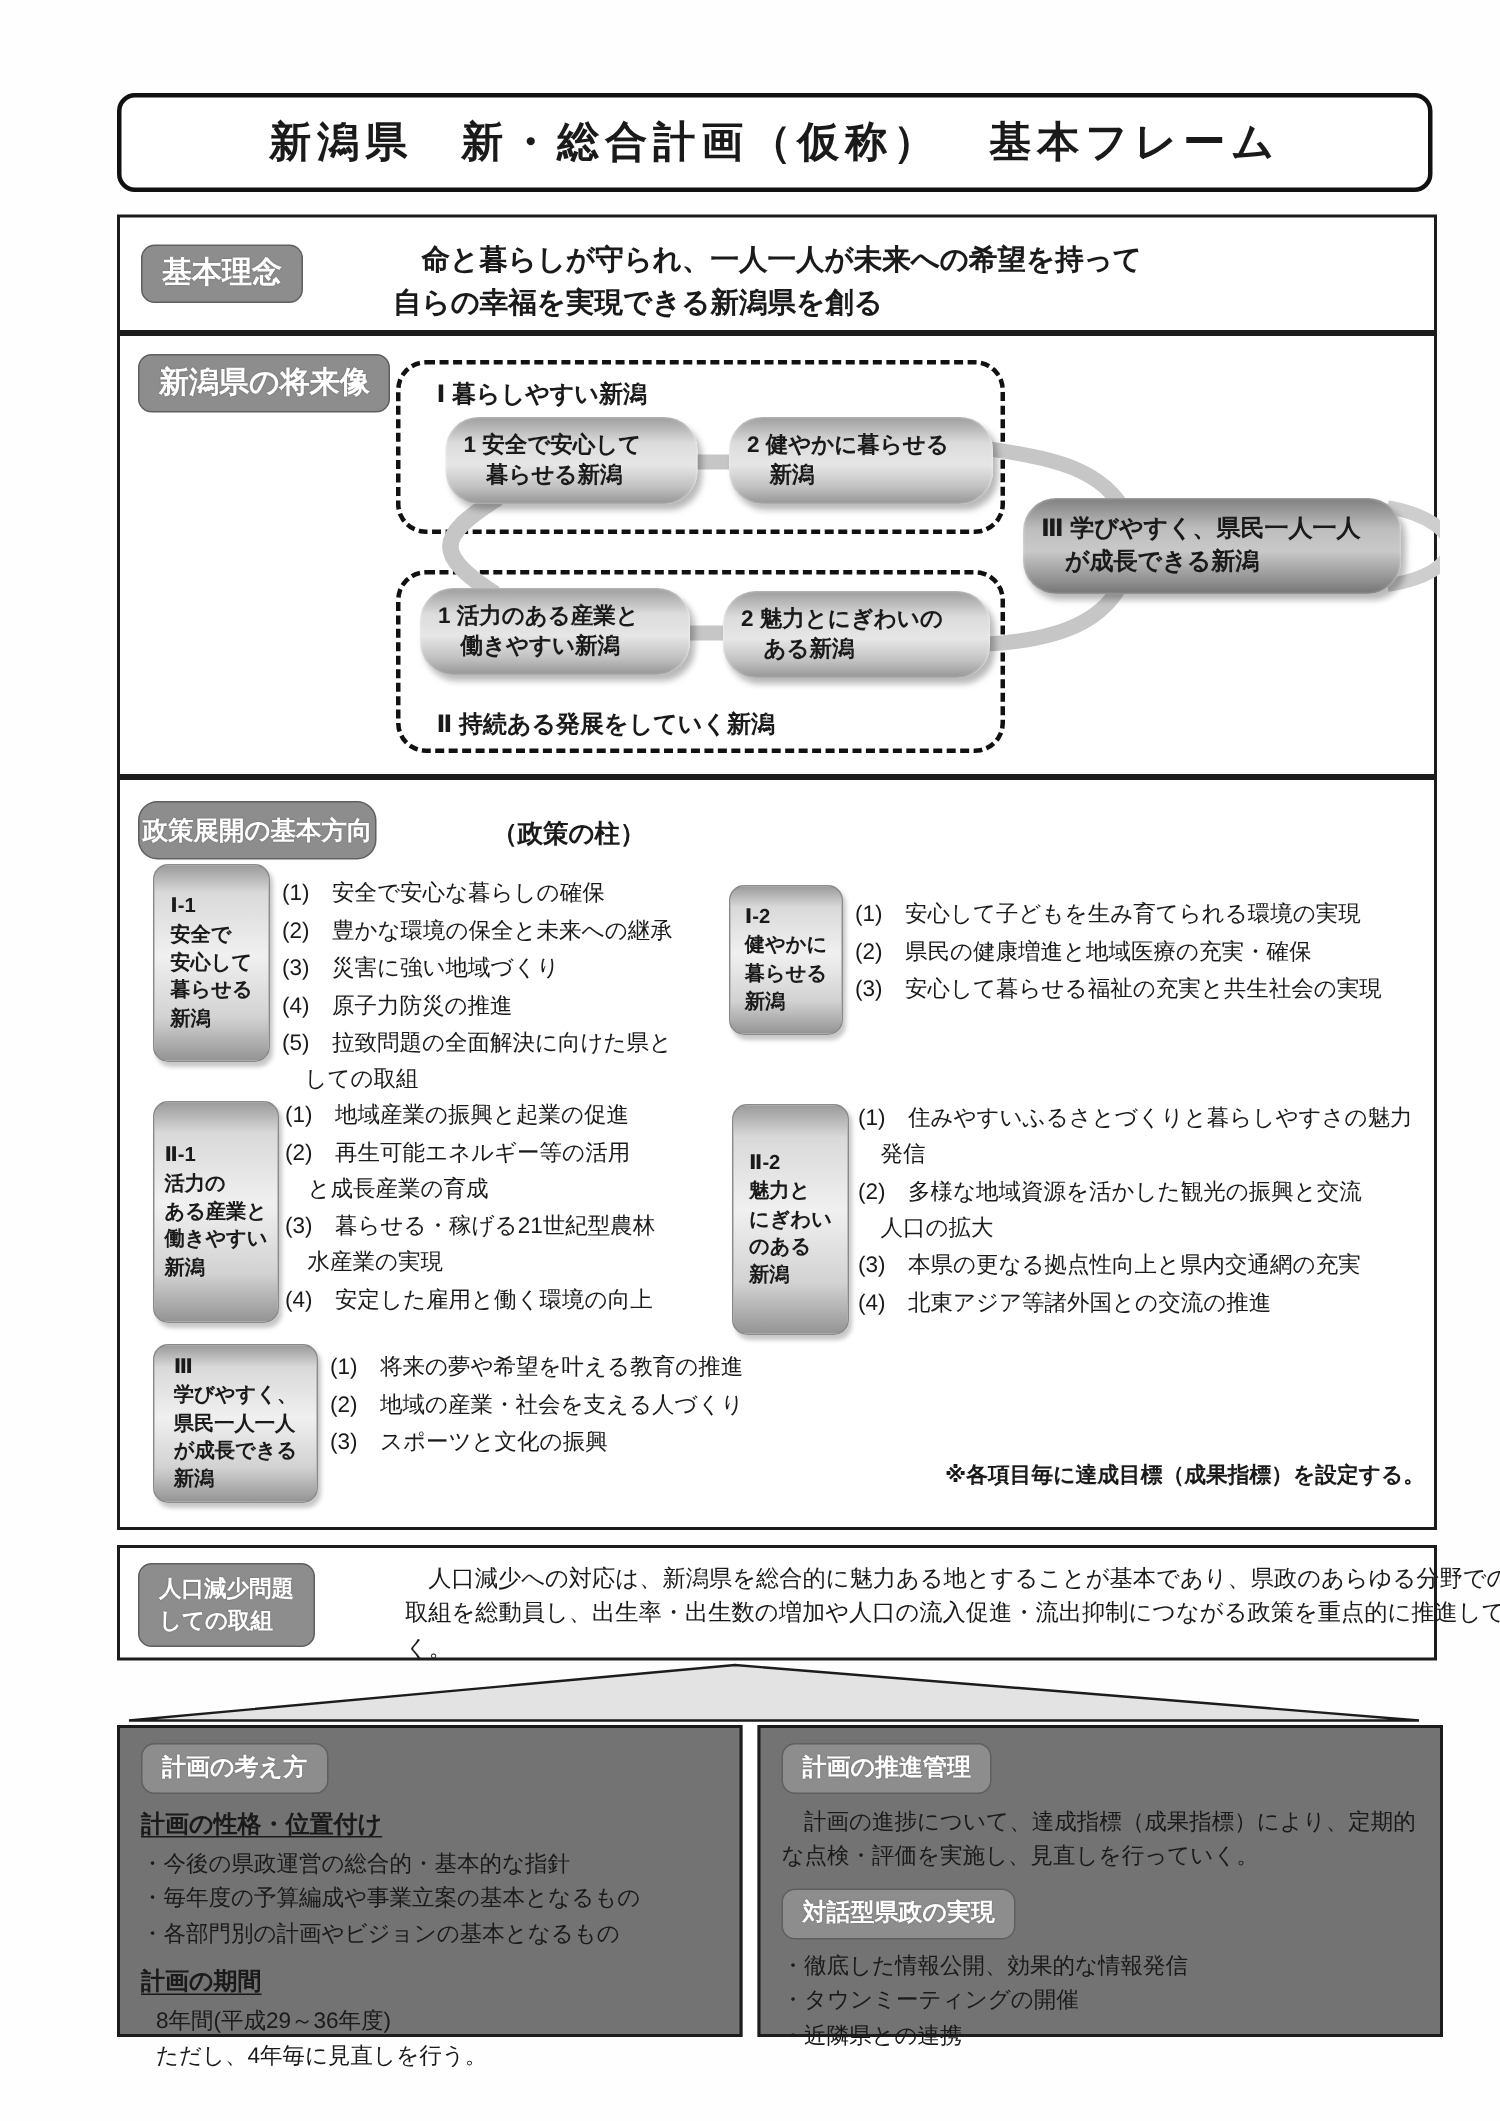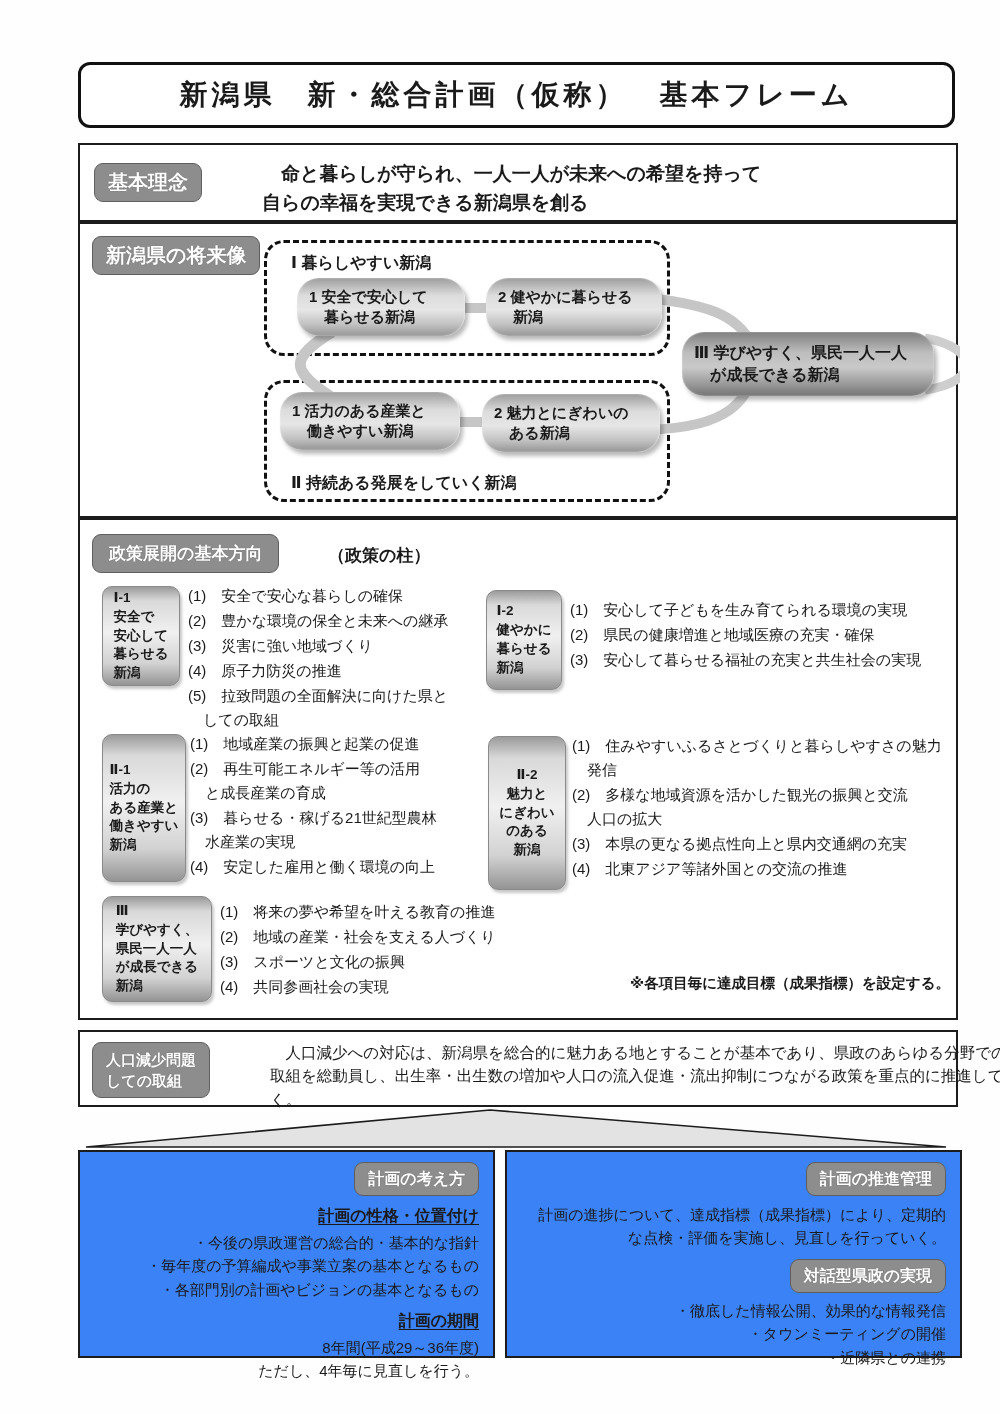--- a/index.html
+++ b/index.html
@@ -76,21 +76,21 @@
   
   .pop-text {
     position:absolute; left:190px; top:9px; width:752px;
     font-size:15.5px; line-height:1.5; text-indent:1em;
   }
 
   
   .tri-svg { position:absolute; left:78px; top:1106px; }
 
   
-  .bottom-box { position:absolute; border:2px solid #1c1c1c; background:#3b82f6; padding:10px 14px;text-align:right; }
+  .bottom-box { position:absolute; border:2px solid #1c1c1c; background:#737373; padding:10px 14px; }
   .underline-head {
     font-size:16px; font-weight:bold; text-decoration:underline;
     text-underline-offset:3px; margin:10px 0 4px 0;
   }
   .bullets div { font-size:15px; line-height:1.55; }
   .indent-lines div { font-size:15px; line-height:1.55; padding-left:10px; }
   .mgmt-par { font-size:15px; line-height:1.5; text-indent:1em; margin:8px 0 10px 0; }
 </style>
 </head>
 <body>
@@ -135,24 +135,24 @@
     <div class="pill" style="left:200px; top:168px; width:180px; height:58px;">1 活力のある産業と
 　働きやすい新潟</div>
     <div class="pill" style="left:402px; top:170px; width:178px; height:58px;">2 魅力とにぎわいの
 　ある新潟</div>
 
     <div class="pill dark" style="left:602px; top:108px; width:252px; height:64px;">Ⅲ 学びやすく、県民一人一人
 　が成長できる新潟</div>
   </div>
 
   <div class="box" style="left:78px; top:518px; width:880px; height:502px;">
-    <span class="badge abs" style="left:12px; top:14px; font-size:17px; padding:8px 16px;">政策展開の基本方向</span>
+    <span class="badge abs" style="left:12px; top:14px; font-size:17px; padding:8px 2px;border-radius:13px;">政策展開の基本方向</span>
     <span class="policy-suffix" style="left:248px; top:24px;">（政策の柱）</span>
 
-    <div class="cyl" style="left:22px; top:66px; width:78px; height:100px;">Ⅰ-1
+    <div class="cyl" style="left:22px; top:56px; width:78px; height:132px;">Ⅰ-1
 安全で
 安心して
 暮らせる
 新潟</div>
     <div class="items" style="left:108px; top:64px; width:378px;">
       <div class="item">(1)　安全で安心な暮らしの確保</div>
       <div class="item">(2)　豊かな環境の保全と未来への継承</div>
       <div class="item">(3)　災害に強い地域づくり</div>
       <div class="item">(4)　原子力防災の推進</div>
       <div class="item">(5)　拉致問題の全面解決に向けた県と
@@ -176,21 +176,21 @@
 新潟</div>
     <div class="items" style="left:110px; top:212px; width:378px;">
       <div class="item">(1)　地域産業の振興と起業の促進</div>
       <div class="item">(2)　再生可能エネルギー等の活用
 　と成長産業の育成</div>
       <div class="item">(3)　暮らせる・稼げる21世紀型農林
 　水産業の実現</div>
       <div class="item">(4)　安定した雇用と働く環境の向上</div>
     </div>
 
-    <div class="cyl" style="left:408px; top:216px; width:78px; height:154px;text-align:center;">Ⅱ-2
+    <div class="cyl" style="left:408px; top:216px; width:78px; height:154px;">Ⅱ-2
 魅力と
 にぎわい
 のある
 新潟</div>
     <div class="items" style="left:492px; top:214px; width:386px;">
       <div class="item">(1)　住みやすいふるさとづくりと暮らしやすさの魅力
 　発信</div>
       <div class="item">(2)　多様な地域資源を活かした観光の振興と交流
 　人口の拡大</div>
       <div class="item">(3)　本県の更なる拠点性向上と県内交通網の充実</div>
@@ -199,21 +199,20 @@
 
     <div class="cyl" style="left:22px; top:376px; width:110px; height:106px;">Ⅲ
 学びやすく、
 県民一人一人
 が成長できる
 新潟</div>
     <div class="items" style="left:140px; top:380px; width:420px;">
       <div class="item">(1)　将来の夢や希望を叶える教育の推進</div>
       <div class="item">(2)　地域の産業・社会を支える人づくり</div>
       <div class="item">(3)　スポーツと文化の振興</div>
-      <div class="item">(4)　共同参画社会の実現</div>
     </div>
 
     <div class="policy-note" style="left:490px; top:454px; width:380px;">※各項目毎に達成目標（成果指標）を設定する。</div>
   </div>
 
   <div class="box" style="left:78px; top:1030px; width:880px; height:77px;">
     <span class="badge abs pre" style="left:12px; top:10px; font-size:15px; line-height:1.4;">人口減少問題
 しての取組</span>
     <div class="pop-text">人口減少への対応は、新潟県を総合的に魅力ある地とすることが基本であり、県政のあらゆる分野での取組を総動員し、出生率・出生数の増加や人口の流入促進・流出抑制につながる政策を重点的に推進していく。</div>
   </div>

